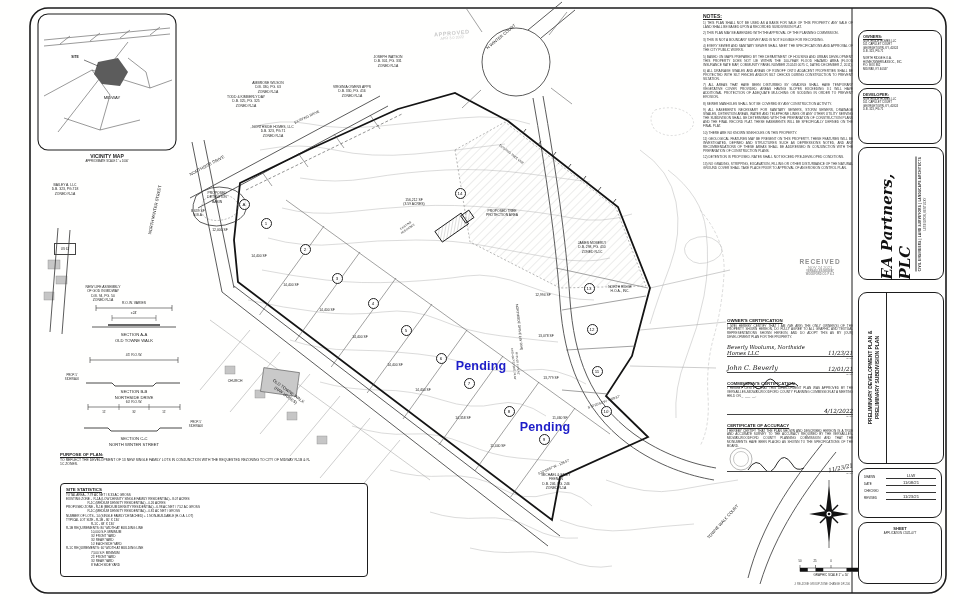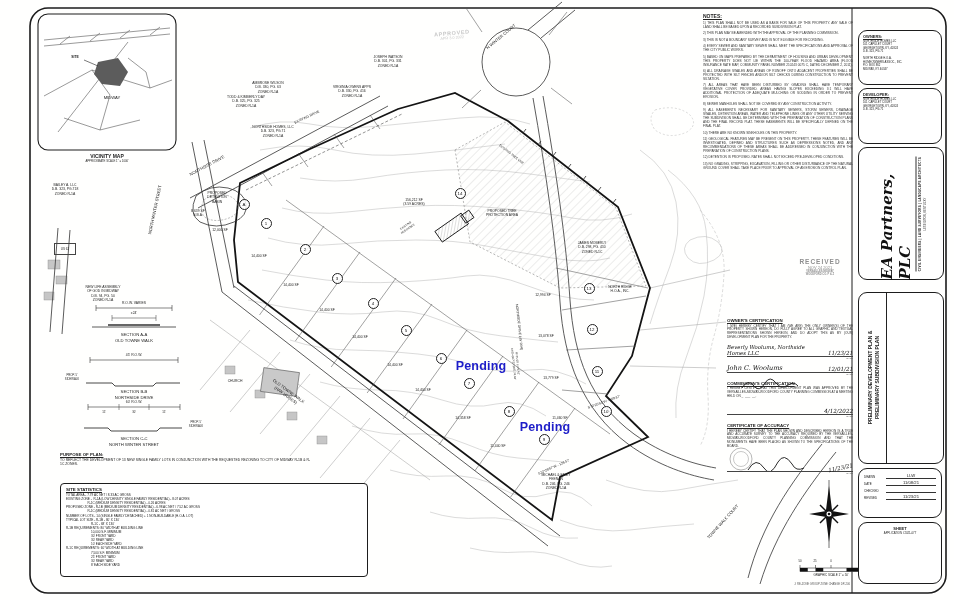--- a/index.html
+++ b/index.html
@@ -416,21 +416,21 @@
 
 <div class="certs">
   <h4>OWNER'S CERTIFICATION</h4>
   <div class="cbody">I (WE) HEREBY CERTIFY THAT I AM (WE ARE) THE ONLY OWNER(S) OF THE PROPERTY SHOWN HEREON, DO FULLY AGREE TO ALL GRAPHIC AND TEXTUAL REPRESENTATIONS SHOWN HEREON, AND DO ADOPT THIS AS MY (OUR) DEVELOPMENT PLAN FOR THE PROPERTY.</div>
   <div class="sigrow">
         <span class="sig">Beverly Woolums, Northside Homes LLC</span>
         <span class="sdate">11/23/21</span>
       </div>
   <div class="dlab">DATE</div>
   <div class="sigrow">
-        <span class="sig" style="font-size:6.5px">John C. Woolums</span>
+        <span class="sig" style="font-size:6.5px">John C. Beverly</span>
         <span class="sdate">12/01/21</span>
       </div>
   <div class="dlab">DATE</div>
 
   <h4 style="margin-top:5px">COMMISSION'S CERTIFICATION</h4>
   <div class="cbody">I HEREBY CERTIFY THAT THIS DEVELOPMENT PLAN WAS APPROVED BY THE VERSAILLES-MIDWAY-WOODFORD COUNTY PLANNING COMMISSION AT A MEETING HELD ON ________.</div>
   <div class="sigrow" style="margin-top:9px">
         <span class="sig"></span>
         <span class="sdate">4/12/2022</span>
       </div>

